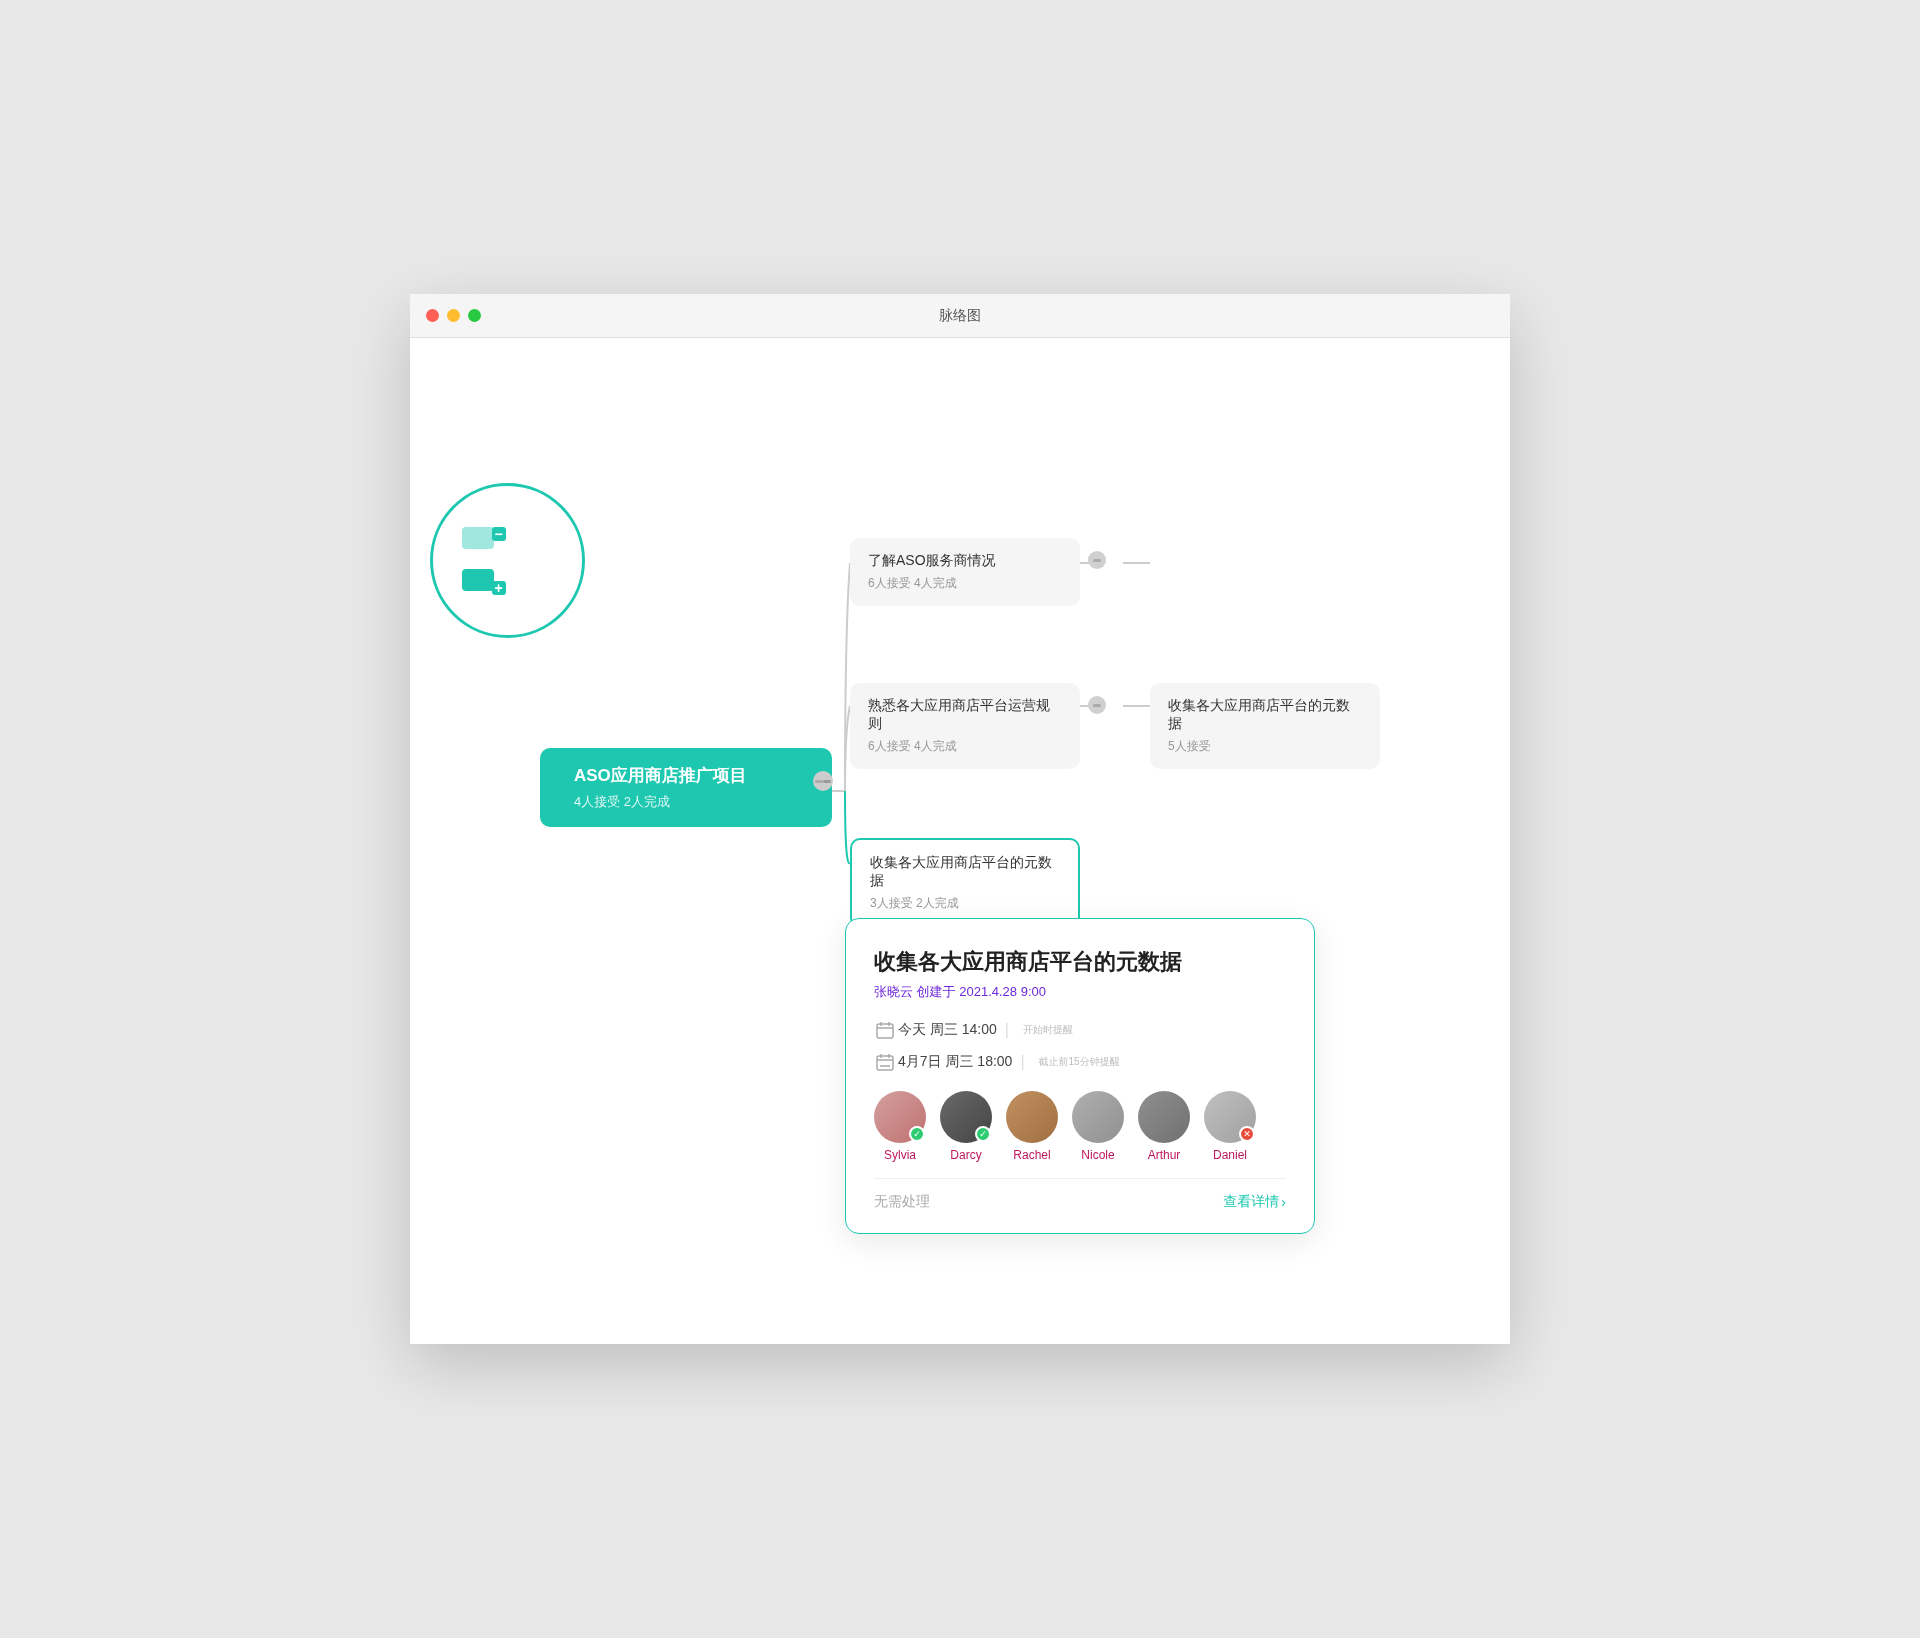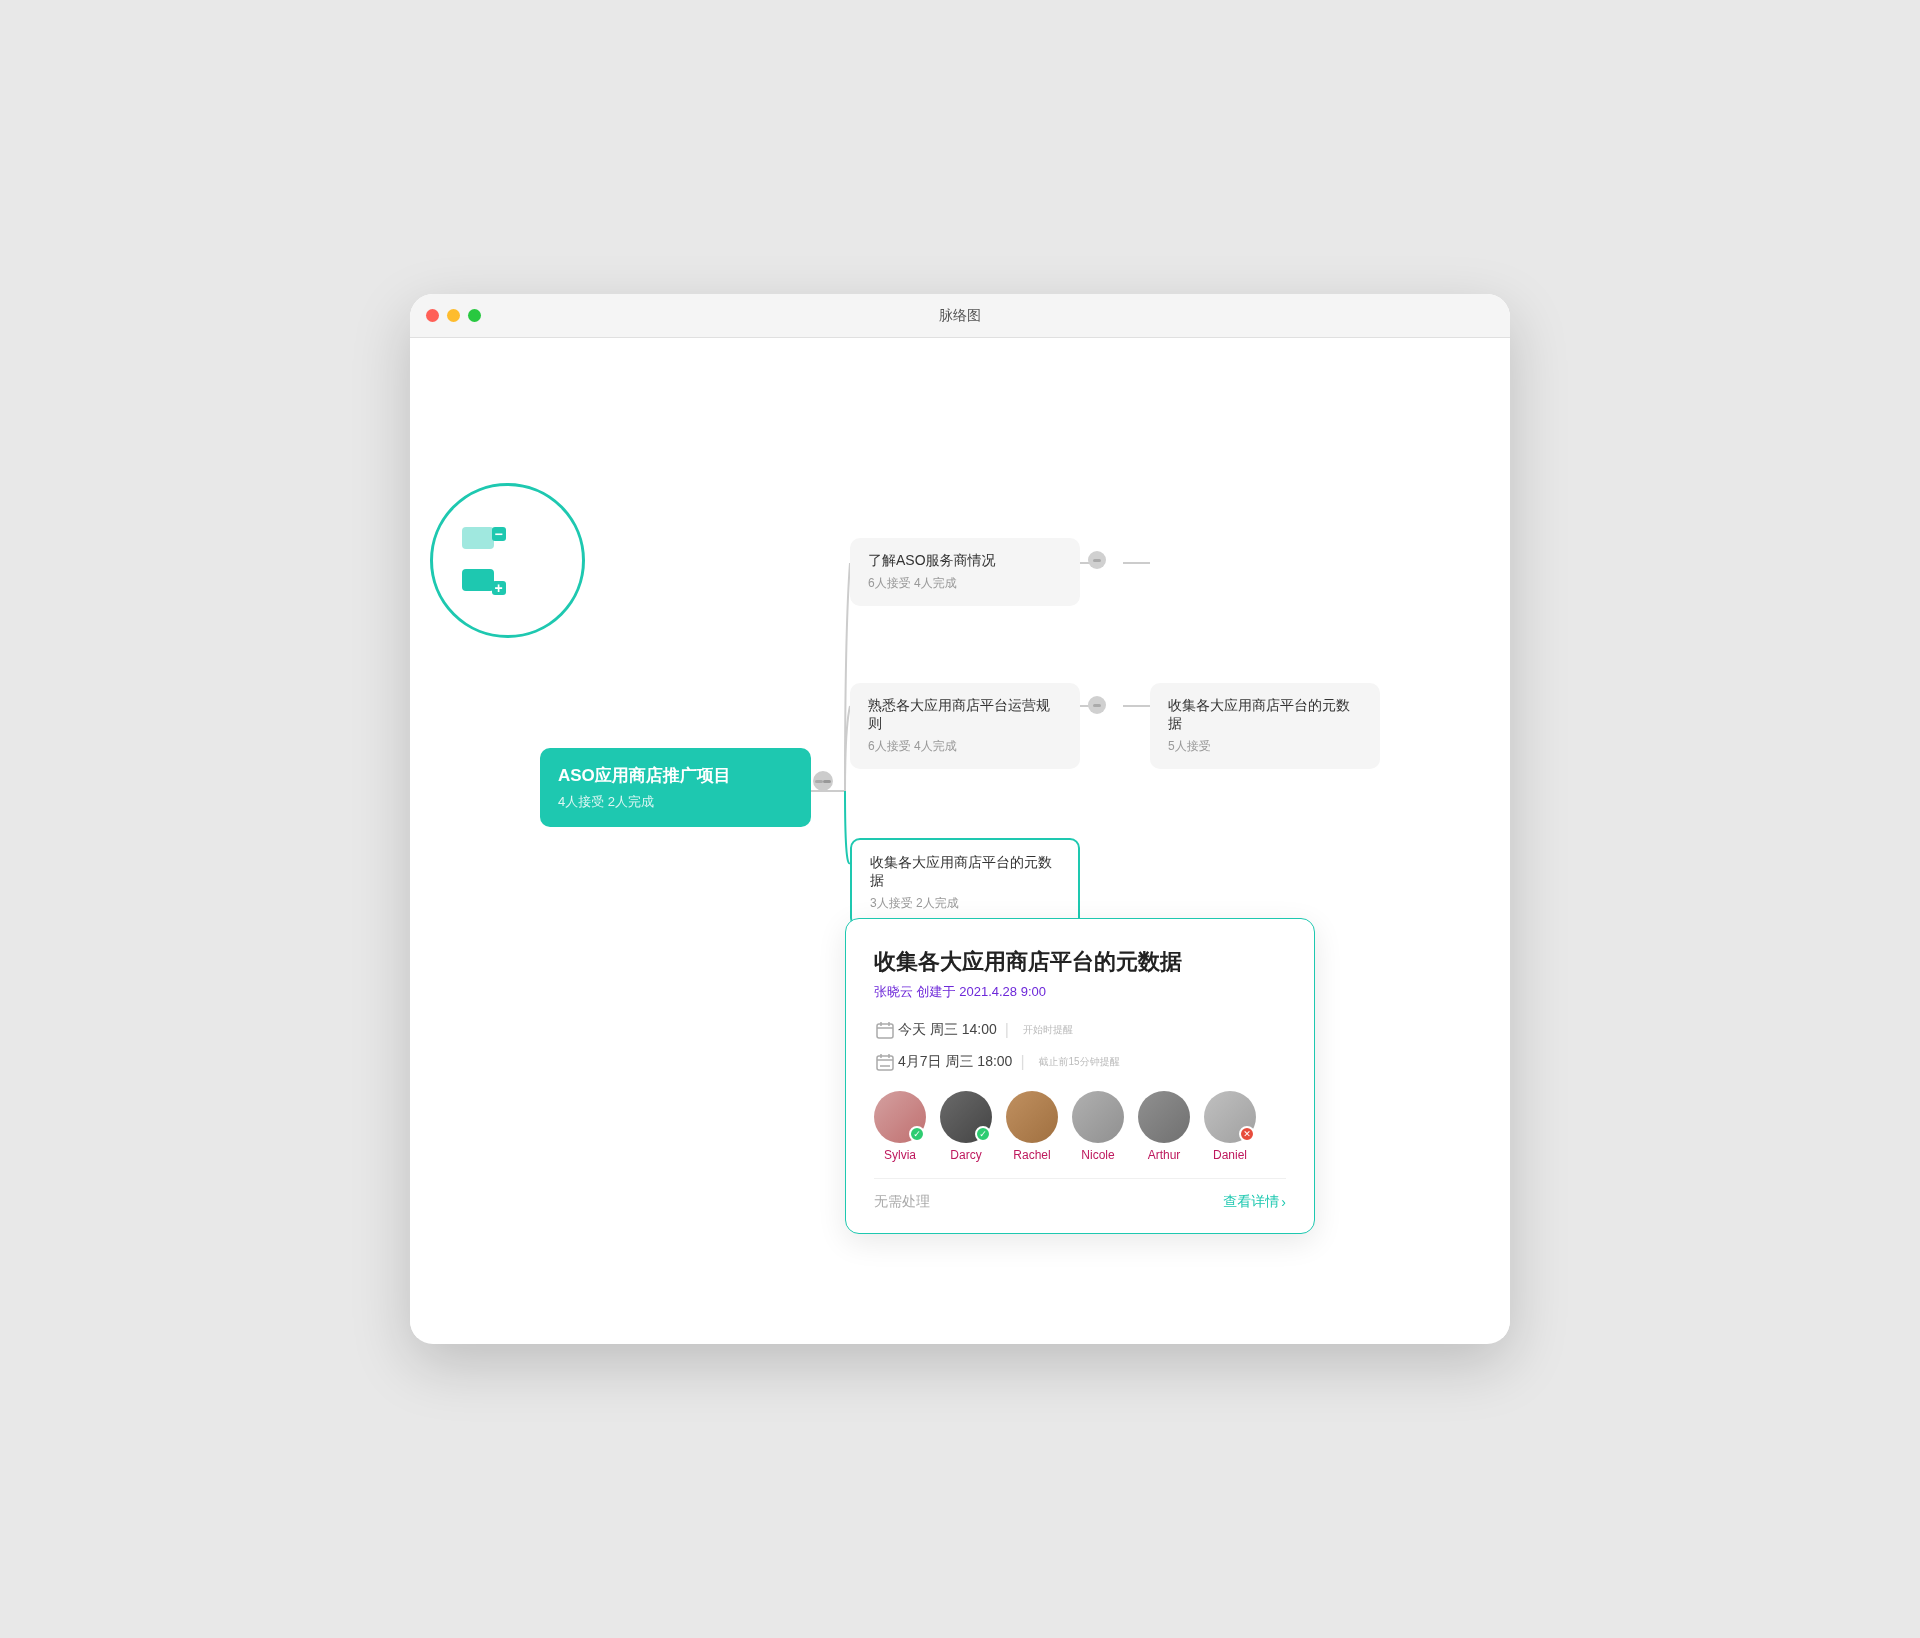--- a/index.html
+++ b/index.html
@@ -8,21 +8,21 @@
       font-family: -apple-system, "PingFang SC", "Microsoft YaHei", sans-serif;
       display: flex;
       justify-content: center;
       align-items: center;
       min-height: 100vh;
       padding: 40px;
     }
 
     .window {
       background: #fff;
-      border-radius: 23px;
+      border-radius: 0;
       box-shadow: 0 20px 60px rgba(0,0,0,0.18);
       width: 1100px;
       min-height: 1050px;
       overflow: hidden;
       position: relative;
     }
 
     .titlebar {
       background: #f5f5f5;
       border-bottom: 1px solid #e0e0e0;
@@ -84,22 +84,22 @@
       gap: 4px;
     }
 
     
     .main-node {
       position: absolute;
       top: 410px;
       left: 130px;
       background: #1ec8b0;
       border-radius: 10px;
-      padding: 16px 18px;
-      width: 271px;
+      padding: 16px 34px;
+      width: 292px;
     }
 
     .main-node-title {
       font-size: 17px;
       font-weight: 600;
       color: #fff;
       margin-bottom: 6px;
     }
 
     .main-node-sub {

